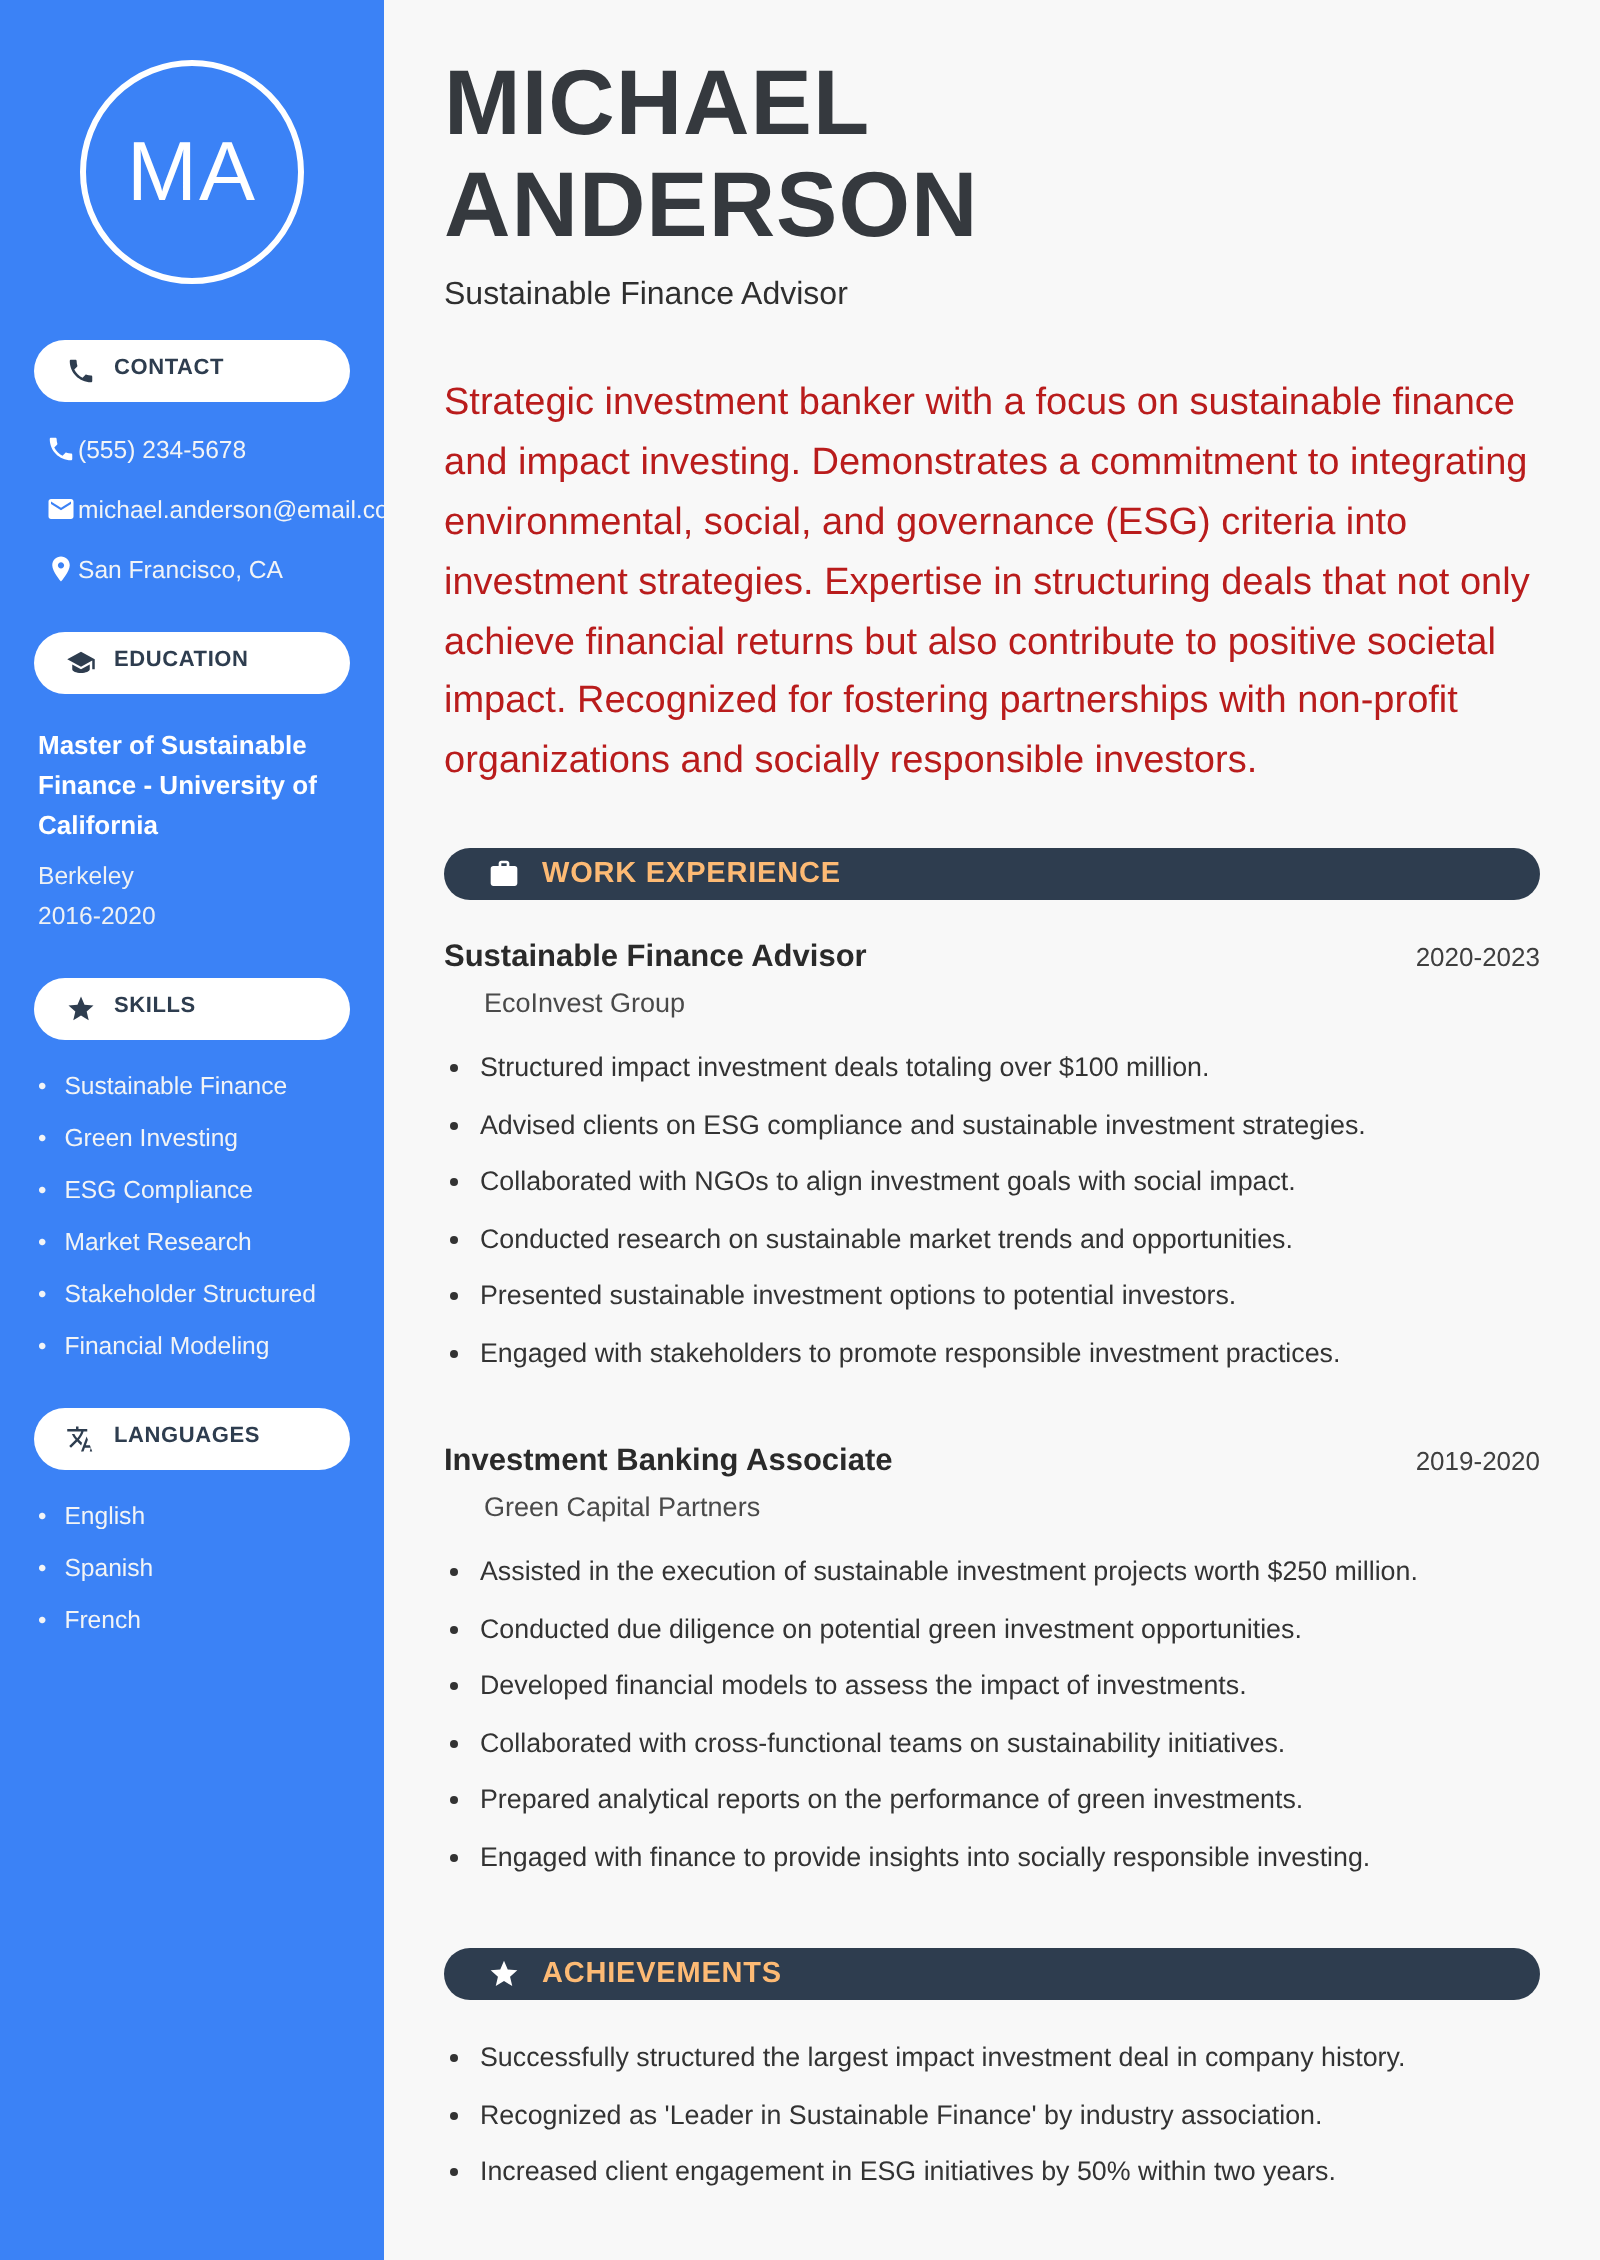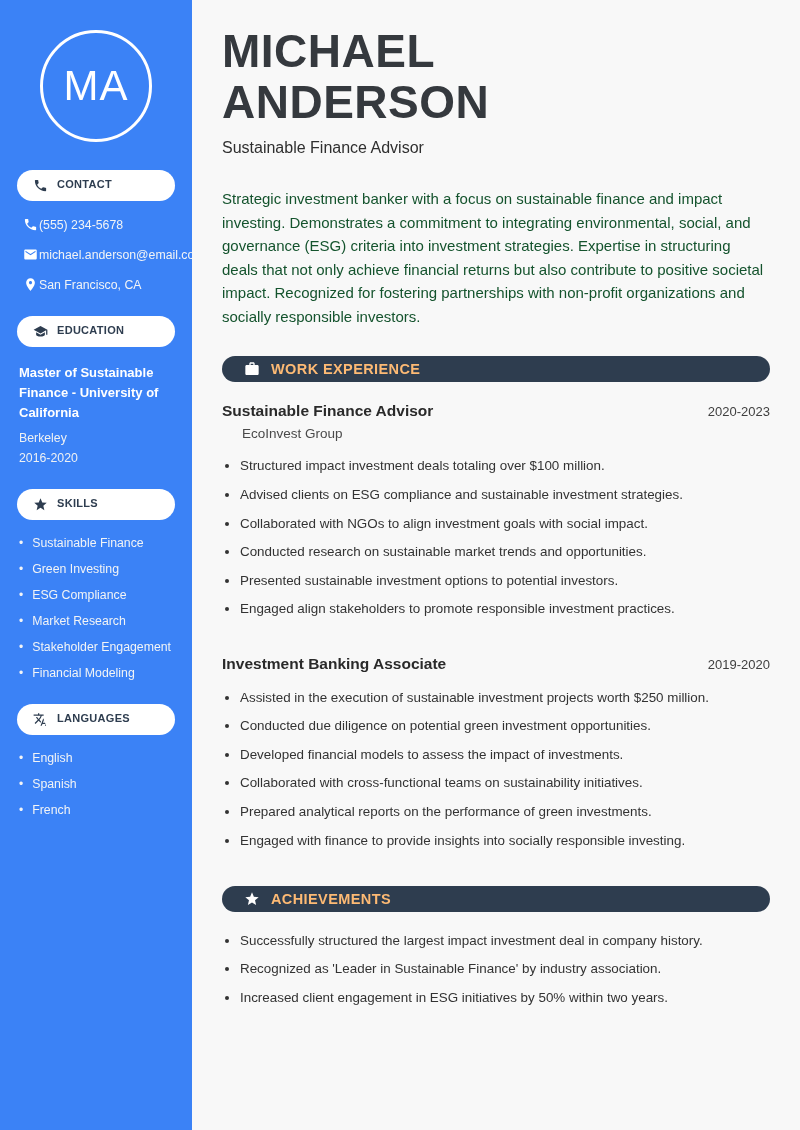--- a/index.html
+++ b/index.html
@@ -49,21 +49,21 @@
   }
   ul.side-list li::before { content:"•"; font-size:12px; }
 
   
   .main { flex:1; background:#f8f8f8; padding:26px 30px 40px; }
 
   .name { color:#35393e; font-weight:bold; font-size:46px; line-height:1.1; letter-spacing:.5px; }
   .name span { display:block; }
   .job-title { font-size:16px; color:#2f2f2f; margin-top:12px; }
 
-  .summary { margin-top:30px; font-size:15px; line-height:1.57; color:#14532d; }
+  .summary { margin-top:30px; font-size:19px; line-height:1.57; color:#b91c1c; }
 
   .section-pill {
     background:#2e3d4f; color:#fdba74; border-radius:22px;
     display:flex; align-items:center; gap:11px;
     padding:5px 22px; font-weight:bold; font-size:14.5px; letter-spacing:.4px;
     margin:28px 0 20px;
   }
   .section-pill svg { width:16px; height:16px; fill:#fff; flex-shrink:0; }
 
   .job { margin-bottom:36px; }
@@ -135,21 +135,21 @@
             <path d="M12 17.27L18.18 21l-1.64-7.03L22 9.24l-7.19-.61L12 2 9.19 8.63 2 9.24l5.46 4.73L5.82 21z"></path>
           </svg>
         <span>SKILLS</span>
       </div>
       <ul class="side-list">
 
       <li>Sustainable Finance</li>
           <li>Green Investing</li>
           <li>ESG Compliance</li>
           <li>Market Research</li>
-          <li>Stakeholder Engagement</li>
+          <li>Stakeholder Structured</li>
           <li>Financial Modeling</li>
         </ul>
     </div>
 
     <div class="side-section">
       <div class="side-pill">
         <svg viewBox="0 0 24 24" fill="currentColor">
             <path d="M12.87 15.07l-2.54-2.51.03-.03c1.74-1.94 2.98-4.17 3.71-6.53H17V4h-7V2H8v2H1v1.99h11.17C11.5 7.92 10.44 9.75 9 11.35 8.07 10.32 7.3 9.19 6.69 8h-2c.73 1.63 1.73 3.17 2.98 4.56l-5.09 5.02L4 19l5-5 3.11 3.11.76-2.04zM18.5 10h-2L12 22h2l1.12-3h4.75L19 22h2l-4.5-12zm-2.62 7l1.62-4.33L19.12 17h-3.24z"></path>
           </svg>
         <span>LANGUAGES</span>
@@ -187,29 +187,30 @@
         <span class="dates">2020-2023</span>
       </div>
       <div class="company">EcoInvest Group</div>
       <ul class="bullets">
 
       <li>Structured impact investment deals totaling over $100 million.</li>
           <li>Advised clients on ESG compliance and sustainable investment strategies.</li>
           <li>Collaborated with NGOs to align investment goals with social impact.</li>
           <li>Conducted research on sustainable market trends and opportunities.</li>
           <li>Presented sustainable investment options to potential investors.</li>
-          <li>Engaged align stakeholders to promote responsible investment practices.</li>
+          <li>Engaged with stakeholders to promote responsible investment practices.</li>
         </ul>
     </div>
 
     <div class="job">
       <div class="job-head">
         <span class="role">Investment Banking Associate</span>
         <span class="dates">2019-2020</span>
       </div>
+      <div class="company">Green Capital Partners</div>
       <ul class="bullets">
 
       <li>Assisted in the execution of sustainable investment projects worth $250 million.</li>
           <li>Conducted due diligence on potential green investment opportunities.</li>
           <li>Developed financial models to assess the impact of investments.</li>
           <li>Collaborated with cross-functional teams on sustainability initiatives.</li>
           <li>Prepared analytical reports on the performance of green investments.</li>
           <li>Engaged with finance to provide insights into socially responsible investing.</li>
         </ul>
     </div>

